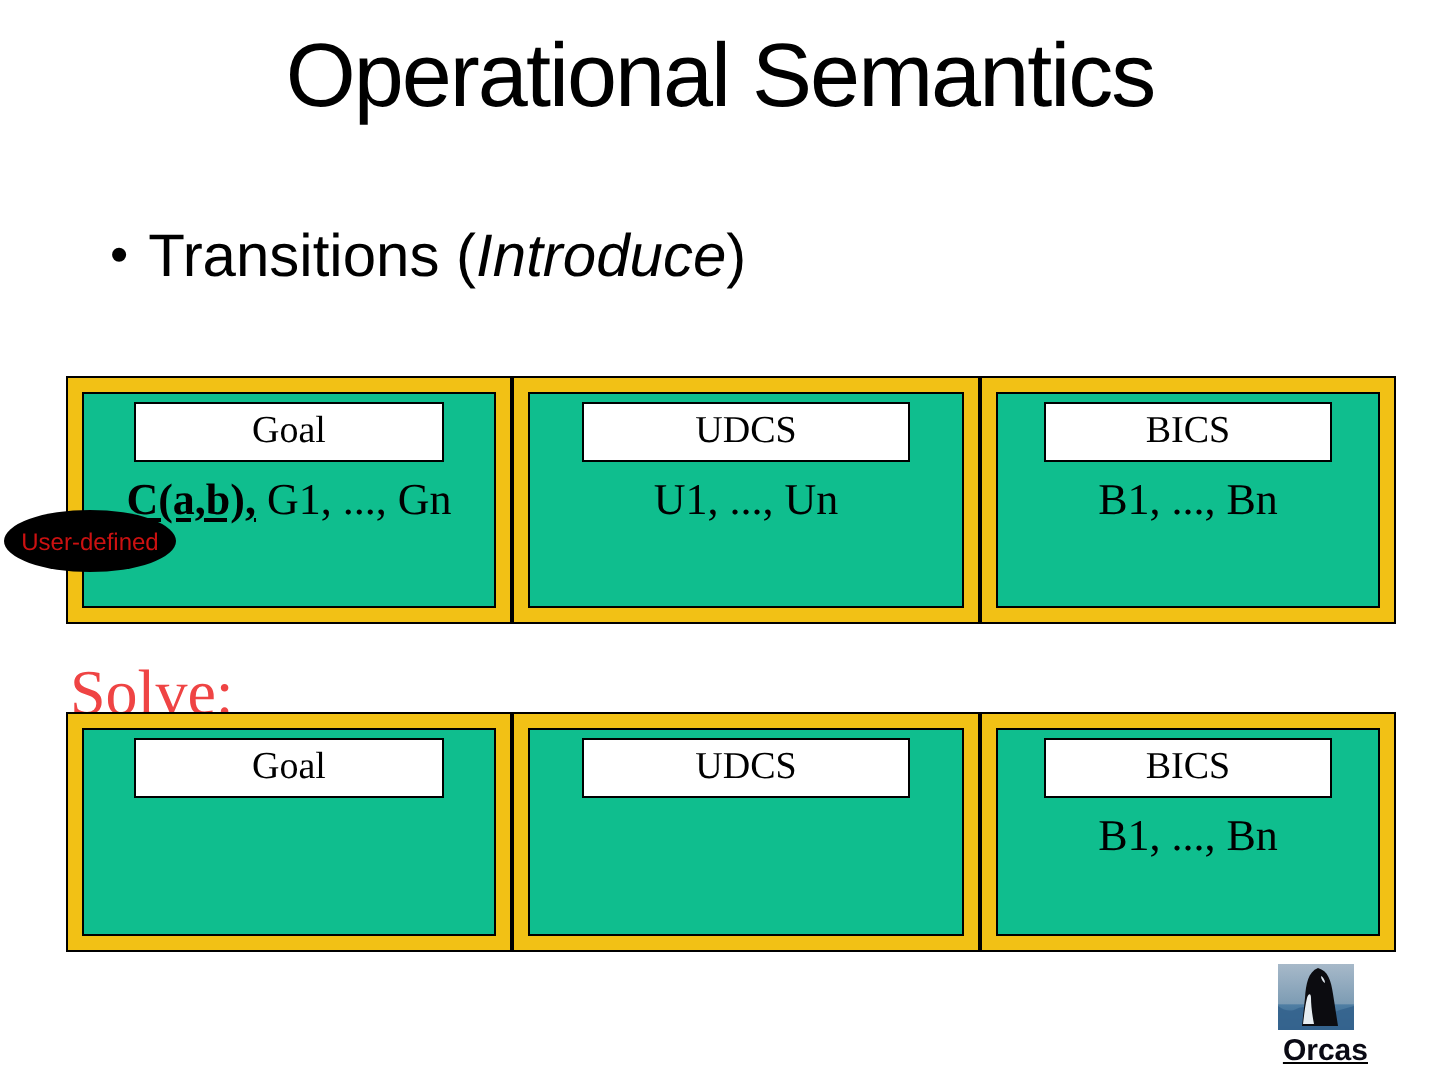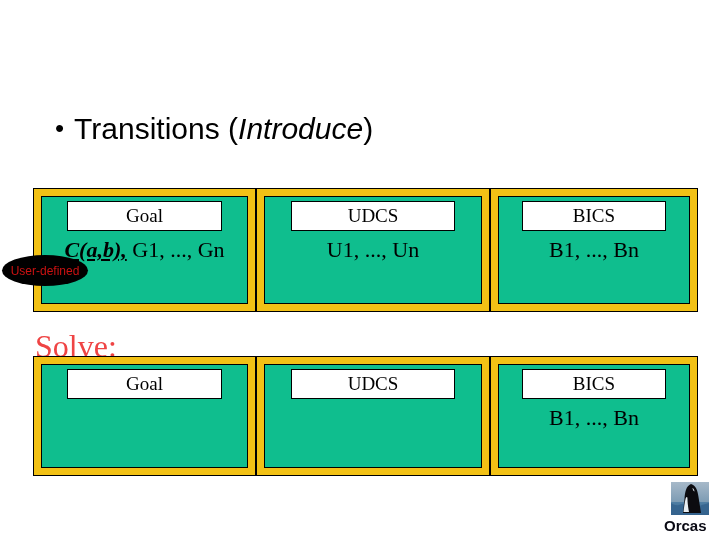--- a/index.html
+++ b/index.html
@@ -36,48 +36,49 @@
   }
   .hbox{
     box-sizing:border-box;margin-top:4px;width:76%;height:30px;
     background:#fff;border:1px solid #000;text-align:center;
     font-family:"Liberation Serif",serif;font-size:19px;line-height:28px;color:#000;
   }
   .pcontent{
     margin-top:6px;font-family:"Liberation Serif",serif;font-size:22px;color:#000;
     text-align:center;white-space:nowrap;
   }
-  .emph{font-weight:bold;font-style:italic;}
+  .emph{font-weight:bold;}
   .emph.u{text-decoration:underline;}
 
   .callout{
     position:absolute;left:2px;top:255px;width:86px;height:31px;
     background:#000000;border-radius:50%;z-index:6;
     display:flex;align-items:center;justify-content:center;
     font-size:12px;color:#CC1111;white-space:nowrap;
   }
   .solve-label{
     position:absolute;left:35px;top:328px;
     font-family:"Liberation Serif",serif;font-size:32px;color:#ef4444;
   }
   .logo{
-    position:absolute;left:664px;top:482px;width:52px;text-align:left;z-index:4;
+    position:absolute;left:632px;top:482px;width:52px;text-align:right;z-index:4;text-decoration:underline;
   }
   .logo .pic{
     width:38px;height:33px;margin:0 auto;display:block;
   }
   .logo .caption{
     margin-top:2px;font-size:15px;font-weight:bold;color:#0a0a14;letter-spacing:0px;
   }
 </style>
 </head>
 <body>
 
 <div class="slide">
 
+  <div class="title">Operational Semantics</div>
 
   <div class="bullet-line"><span class="marker">•</span><span>Transitions (</span><span class="it">Introduce</span><span>)</span></div>
 
   <div class="panel-row row-introduce">
     <div class="frame w1">
       <div class="teal">
         <div class="hbox"><span>Goal</span></div>
         <div class="pcontent"><span class="emph u">C(a,b),</span><span> G1, ..., Gn</span></div>
       </div>
     </div>

